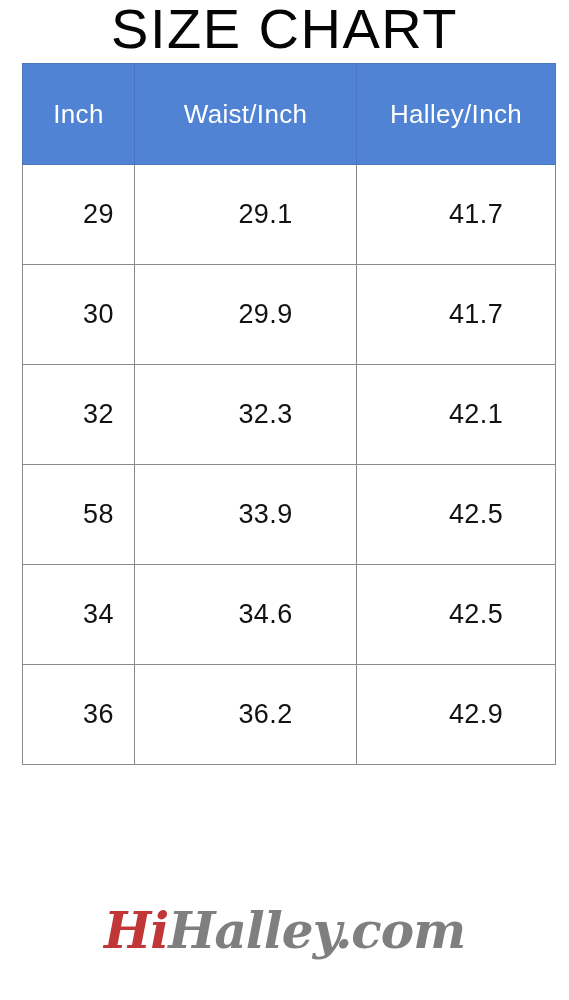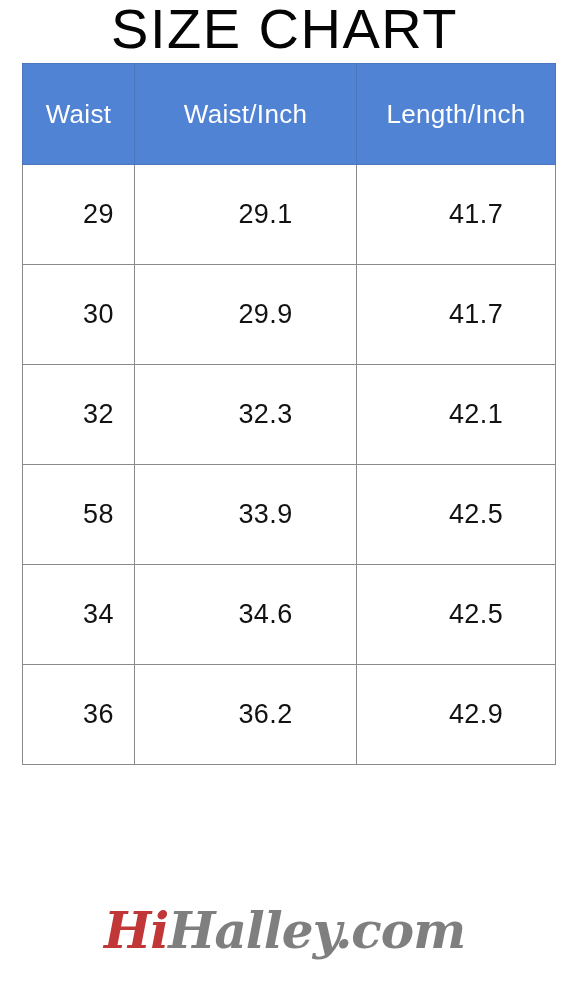--- a/index.html
+++ b/index.html
@@ -119,23 +119,23 @@
   <div class="chart-title">SIZE CHART</div>
 
   <table class="size-table">
     <colgroup>
       <col class="col-size">
       <col class="col-waist">
       <col class="col-length">
     </colgroup>
     <thead>
       <tr>
-        <th>Waist</th>
+        <th>Inch</th>
         <th>Waist/Inch</th>
-        <th>Length/Inch</th>
+        <th>Halley/Inch</th>
       </tr>
     </thead>
     <tbody>
       <tr>
         <td>29</td>
         <td>29.1</td>
         <td>41.7</td>
       </tr>
       <tr>
         <td>30</td>

